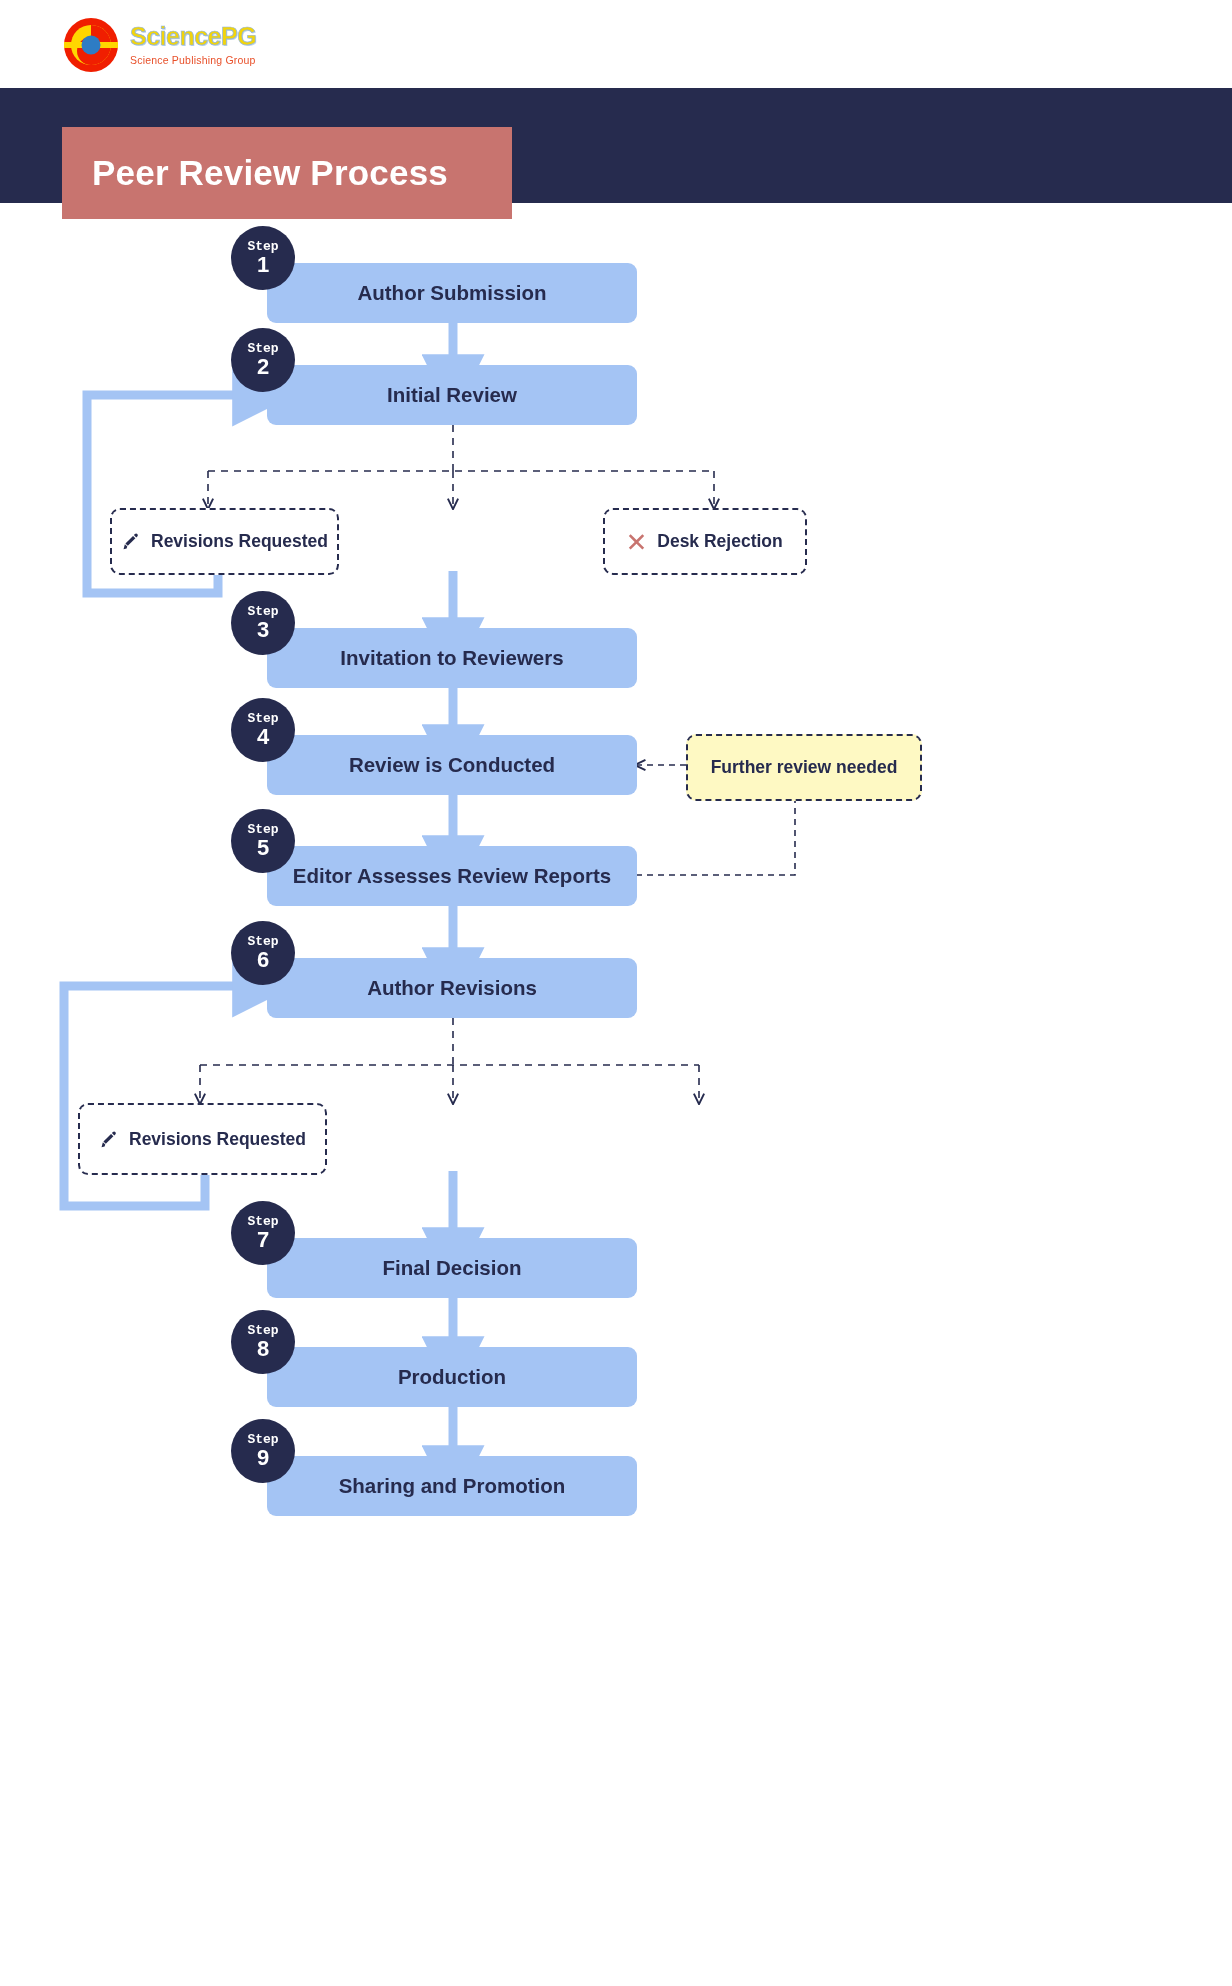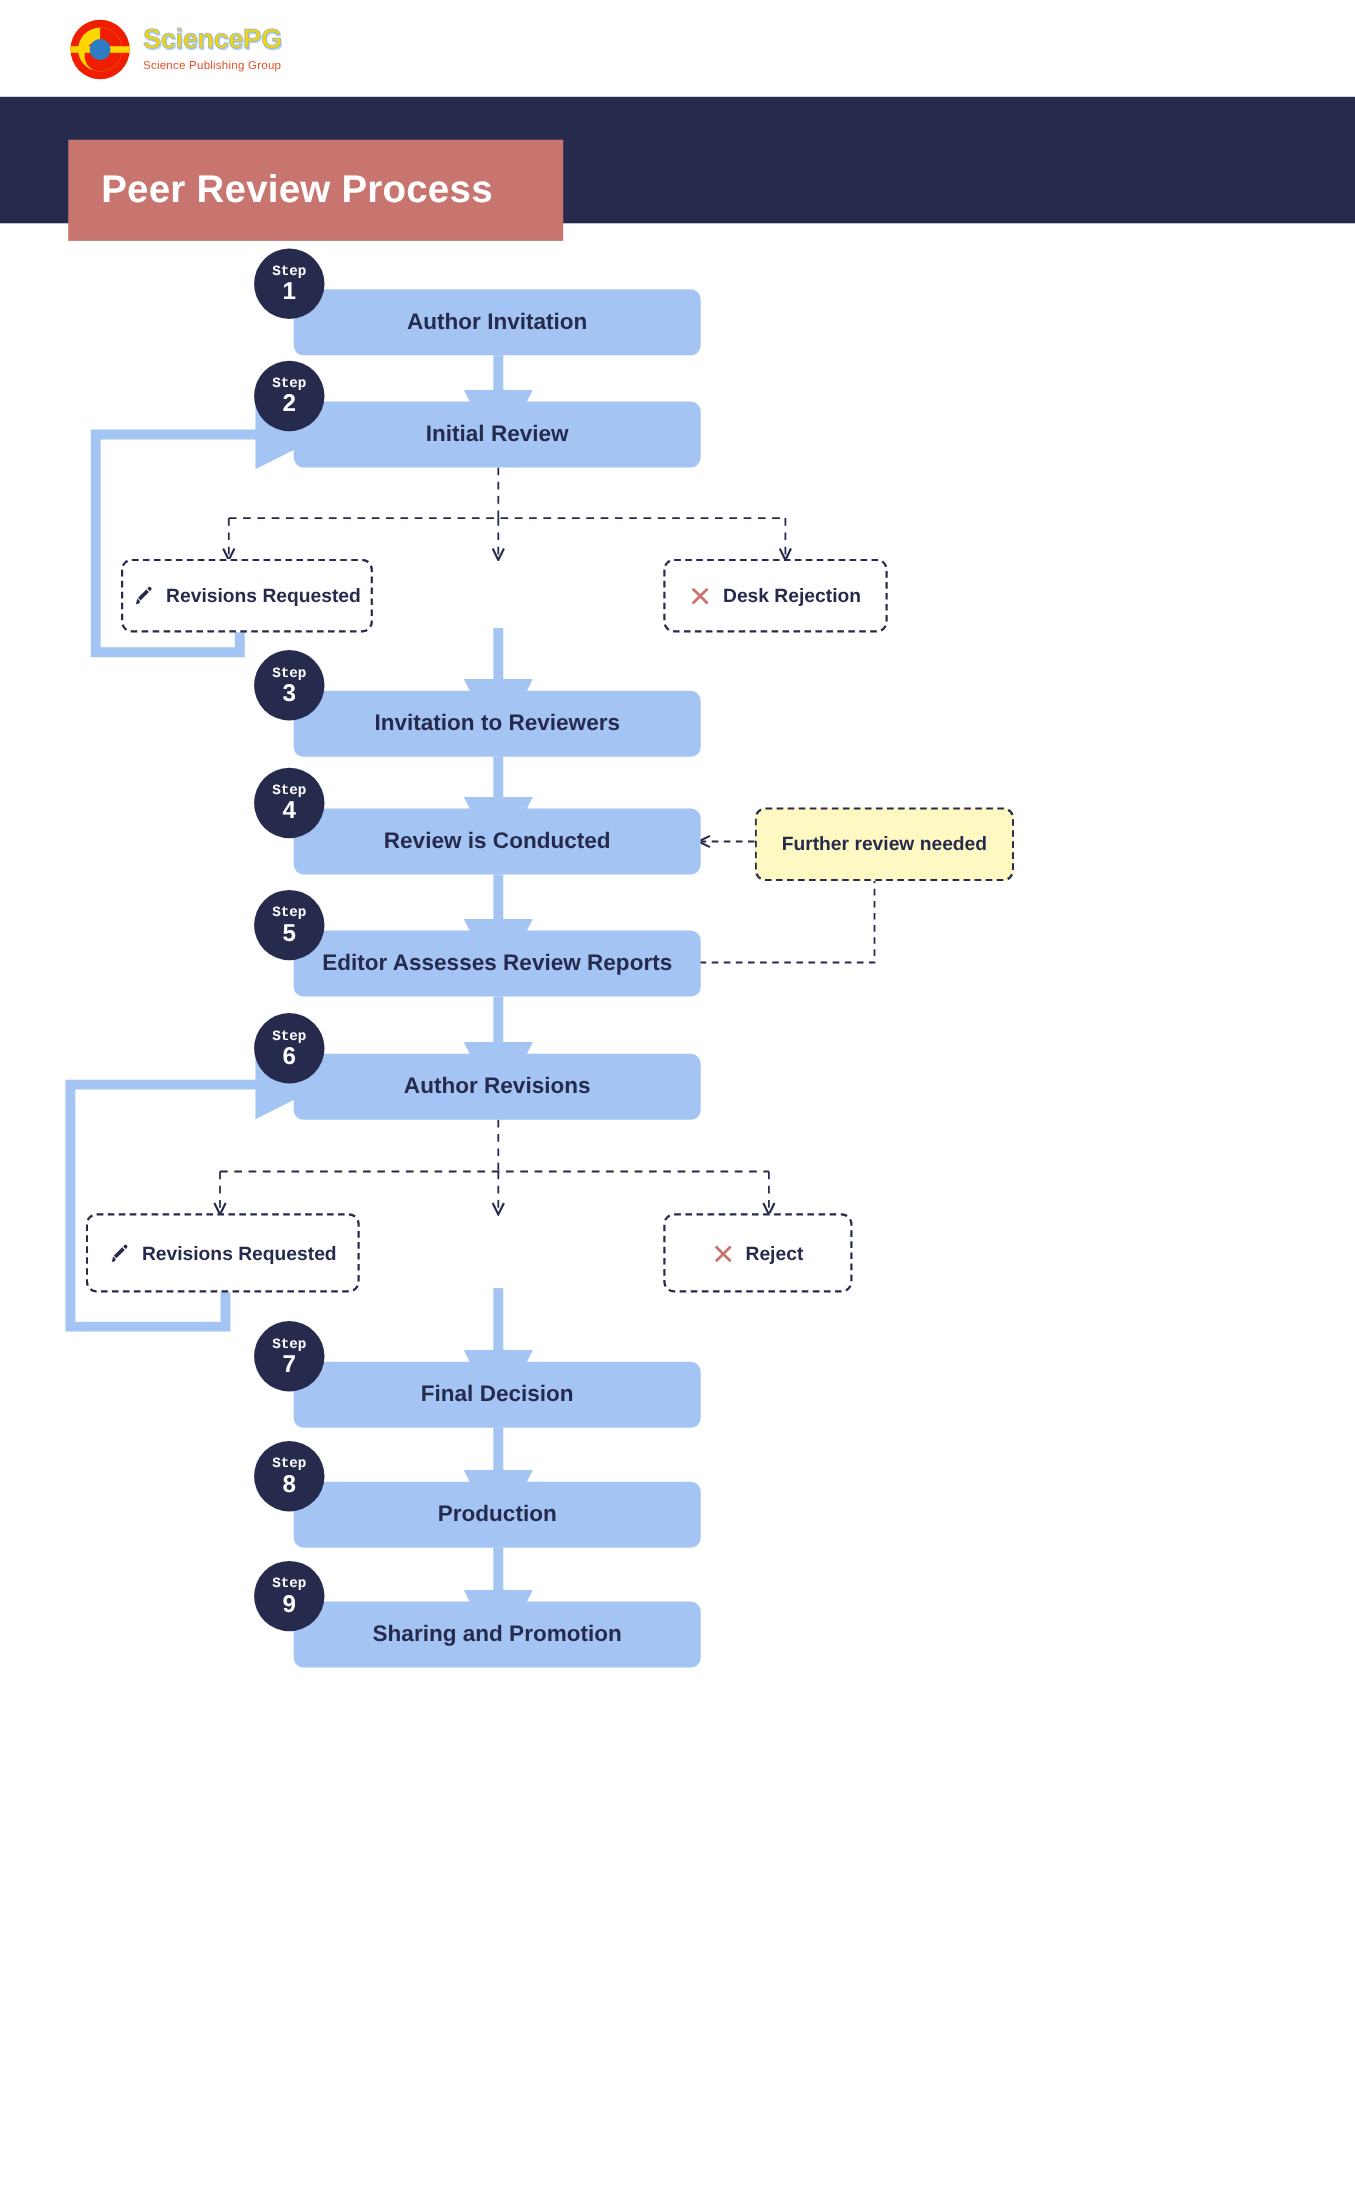--- a/index.html
+++ b/index.html
@@ -156,21 +156,21 @@
     <path d="M205 968 L205 1003 L64 1003 L64 783 L243 783" fill="none" stroke="#a4c4f4" stroke-width="9" stroke-linejoin="miter" marker-end="url(#blueArrow)"></path>
 
     <line x1="453" y1="968" x2="453" y2="1035" stroke="#a4c4f4" stroke-width="9" marker-end="url(#blueArrow)"></line>
 
     <line x1="453" y1="1095" x2="453" y2="1144" stroke="#a4c4f4" stroke-width="9" marker-end="url(#blueArrow)"></line>
 
     <line x1="453" y1="1204" x2="453" y2="1253" stroke="#a4c4f4" stroke-width="9" marker-end="url(#blueArrow)"></line>
   </svg>
 
   <div class="step-node">
-    <div class="step-bar" style="left:267px;top:60px;width:370px;height:60px;">Author Invitation</div>
+    <div class="step-bar" style="left:267px;top:60px;width:370px;height:60px;">Author Submission</div>
     <div class="step-badge" style="left:231px;top:23px;">
       <span class="badge-word">Step</span>
       <span class="badge-num">1</span>
     </div>
   </div>
 
   <div class="step-node">
     <div class="step-bar" style="left:267px;top:162px;width:370px;height:60px;">Initial Review</div>
     <div class="step-badge" style="left:231px;top:125px;">
       <span class="badge-word">Step</span>
@@ -240,28 +240,20 @@
       <svg width="19" height="19" viewBox="0 0 24 24">
         <path d="M17.6 2.6a2.1 2.1 0 0 1 3 3l-1.3 1.3-3-3 1.3-1.3z" fill="#262b4e"></path>
         <path d="M15.2 4.9l3 3L8.6 17.5l-3-3L15.2 4.9z" fill="#262b4e"></path>
         <path d="M4.9 15.4l3 3-.8 2.5-3.9 1 1.7-6.5z" fill="#262b4e"></path>
       </svg>
     </span>
     <span>Revisions Requested</span>
   </div>
 
 
-  <div class="branch-box" style="left:603px;top:900px;width:168px;height:68px;">
-    <span class="branch-icon">
-      <svg width="19" height="19" viewBox="0 0 24 24">
-        <path d="M4.6 2.8L12 10.2l7.4-7.4 2.3 2.3L14.3 12.5l7.4 7.4-2.3 2.3-7.4-7.4-7.4 7.4-2.3-2.3 7.4-7.4L2.3 5.1l2.3-2.3z" fill="#c8746f"></path>
-      </svg>
-    </span>
-    <span>Reject</span>
-  </div>
 
   <div class="step-node">
     <div class="step-bar" style="left:267px;top:1035px;width:370px;height:60px;">Final Decision</div>
     <div class="step-badge" style="left:231px;top:998px;">
       <span class="badge-word">Step</span>
       <span class="badge-num">7</span>
     </div>
   </div>
 
   <div class="step-node">

